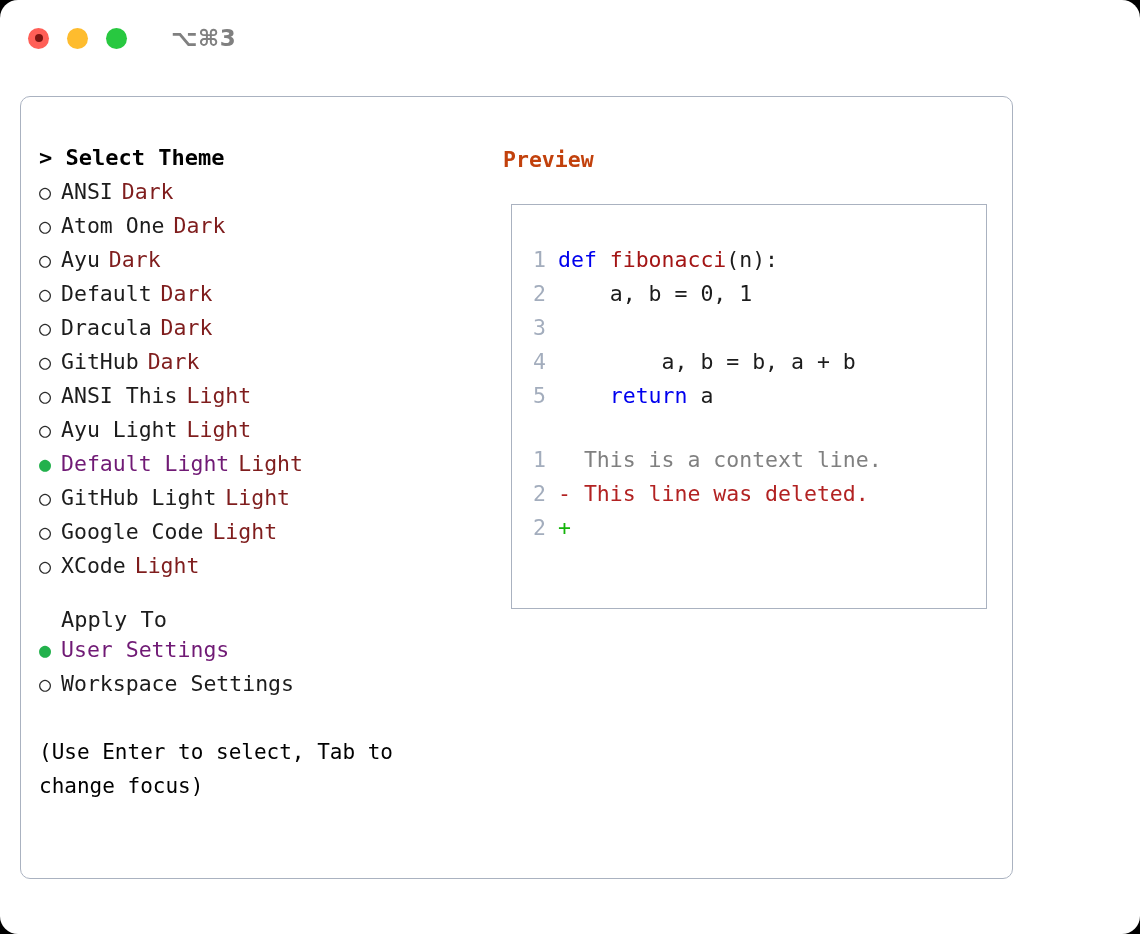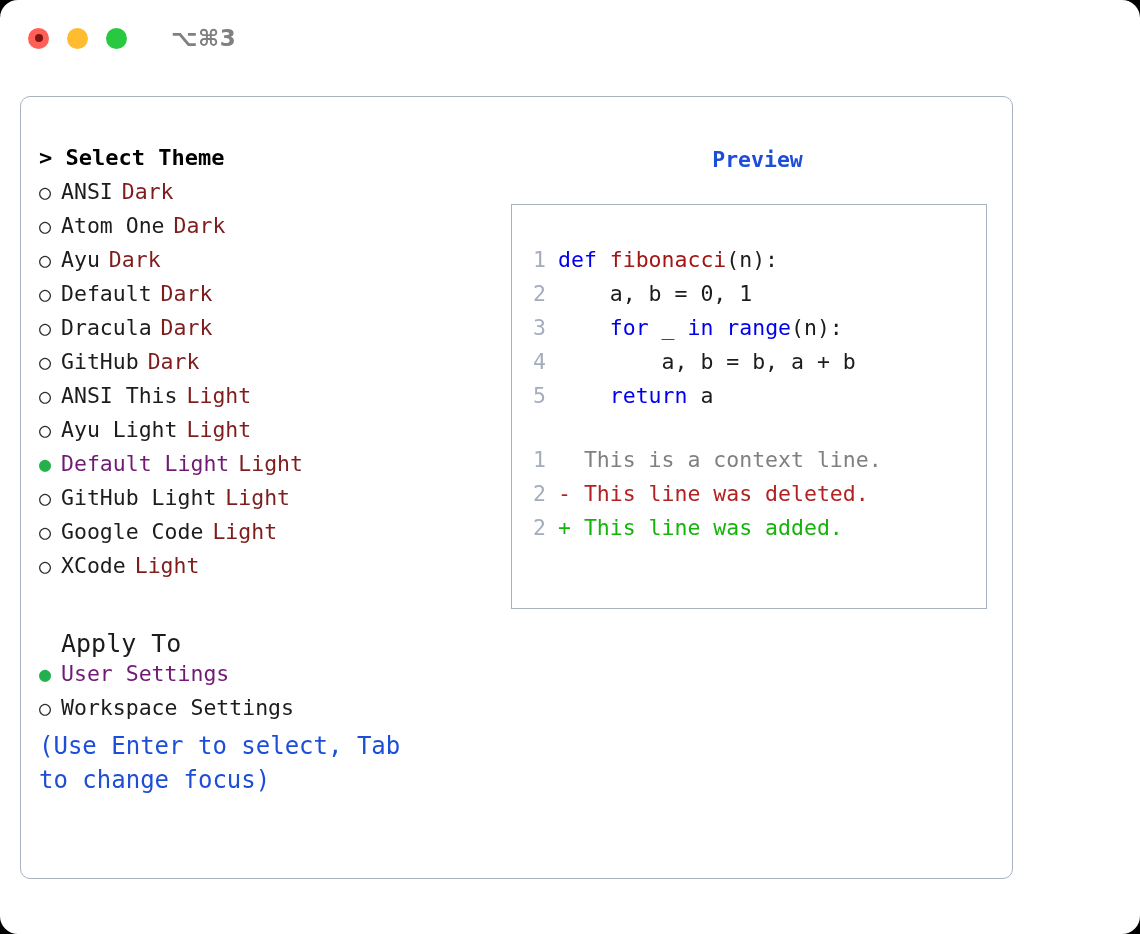--- a/index.html
+++ b/index.html
@@ -119,51 +119,51 @@
   .bullet.sel { color: #22b14c; }
 
   .label { color: #1c1c1c; }
   .label.green { color: #701a75; }
   .tag {
     color: #7f1d1d;
     margin-left: 9px;
   }
 
   .section-head {
-    margin-top: 40px;
+    margin-top: 16px;
     padding-left: 22px;
-    font-size: 25px;
+    font-size: 22px;
     color: #1c1c1c;
     height: 34px;
     line-height: 34px;
     white-space: pre;
   }
 
   .hint {
-    font-size: 24px;
-    color: #1d4ed8;
+    margin-top: 30px;
+    font-size: 21px;
+    color: #000000;
     line-height: 34px;
     width: 400px;
     white-space: pre-wrap;
   }
 
   
   .right-col {
     flex: 1;
     padding: 48px 0 0 2px;
     box-sizing: border-box;
     position: relative;
   }
   .preview-title {
     font-size: 21.5px;
     font-weight: bold;
-    color: #1d4ed8;
+    color: #c2410c;
     height: 34px;
     line-height: 30px;
-    text-align: center;
   }
   .preview-box {
     position: absolute;
     left: 10px;
     top: 107px;
     width: 476px;
     height: 405px;
     border: 1.5px solid #aab2c0;
     box-sizing: border-box;
     background: #ffffff;
@@ -239,28 +239,28 @@
         <div class="hint">(Use Enter to select, Tab to change focus)</div>
       </div>
 
       <div class="right-col">
         <div class="preview-title">Preview</div>
 
         <div class="preview-box">
           <div id="code-block">
               <div class="code-line"><span class="ln">1</span><span><span class="kw">def </span><span class="fn">fibonacci</span><span class="pl">(n):</span></span></div>
               <div class="code-line"><span class="ln">2</span><span><span class="pl">    a, b = 0, 1</span></span></div>
-              <div class="code-line"><span class="ln">3</span><span><span class="pl">    </span><span class="kw">for</span><span class="pl"> _ </span><span class="kw">in range</span><span class="pl">(n):</span></span></div>
+              <div class="code-line"><span class="ln">3</span></div>
               <div class="code-line"><span class="ln">4</span><span><span class="pl">        a, b = b, a + b</span></span></div>
               <div class="code-line"><span class="ln">5</span><span><span class="pl">    </span><span class="kw">return</span><span class="pl"> a</span></span></div>
             </div>
           <div class="gap"></div>
           <div id="diff-block">
               <div class="code-line"><span class="ln">1</span><span class="ctx"> </span><span class="ctx"> This is a context line.</span></div>
               <div class="code-line"><span class="ln">2</span><span class="del">-</span><span class="del"> This line was deleted.</span></div>
-              <div class="code-line"><span class="ln">2</span><span class="add">+</span><span class="add"> This line was added.</span></div>
+              <div class="code-line"><span class="ln">2</span><span class="add">+</span></div>
             </div>
         </div>
       </div>
 
     </div>
   </div>
 </div>
 
 </body></html>

